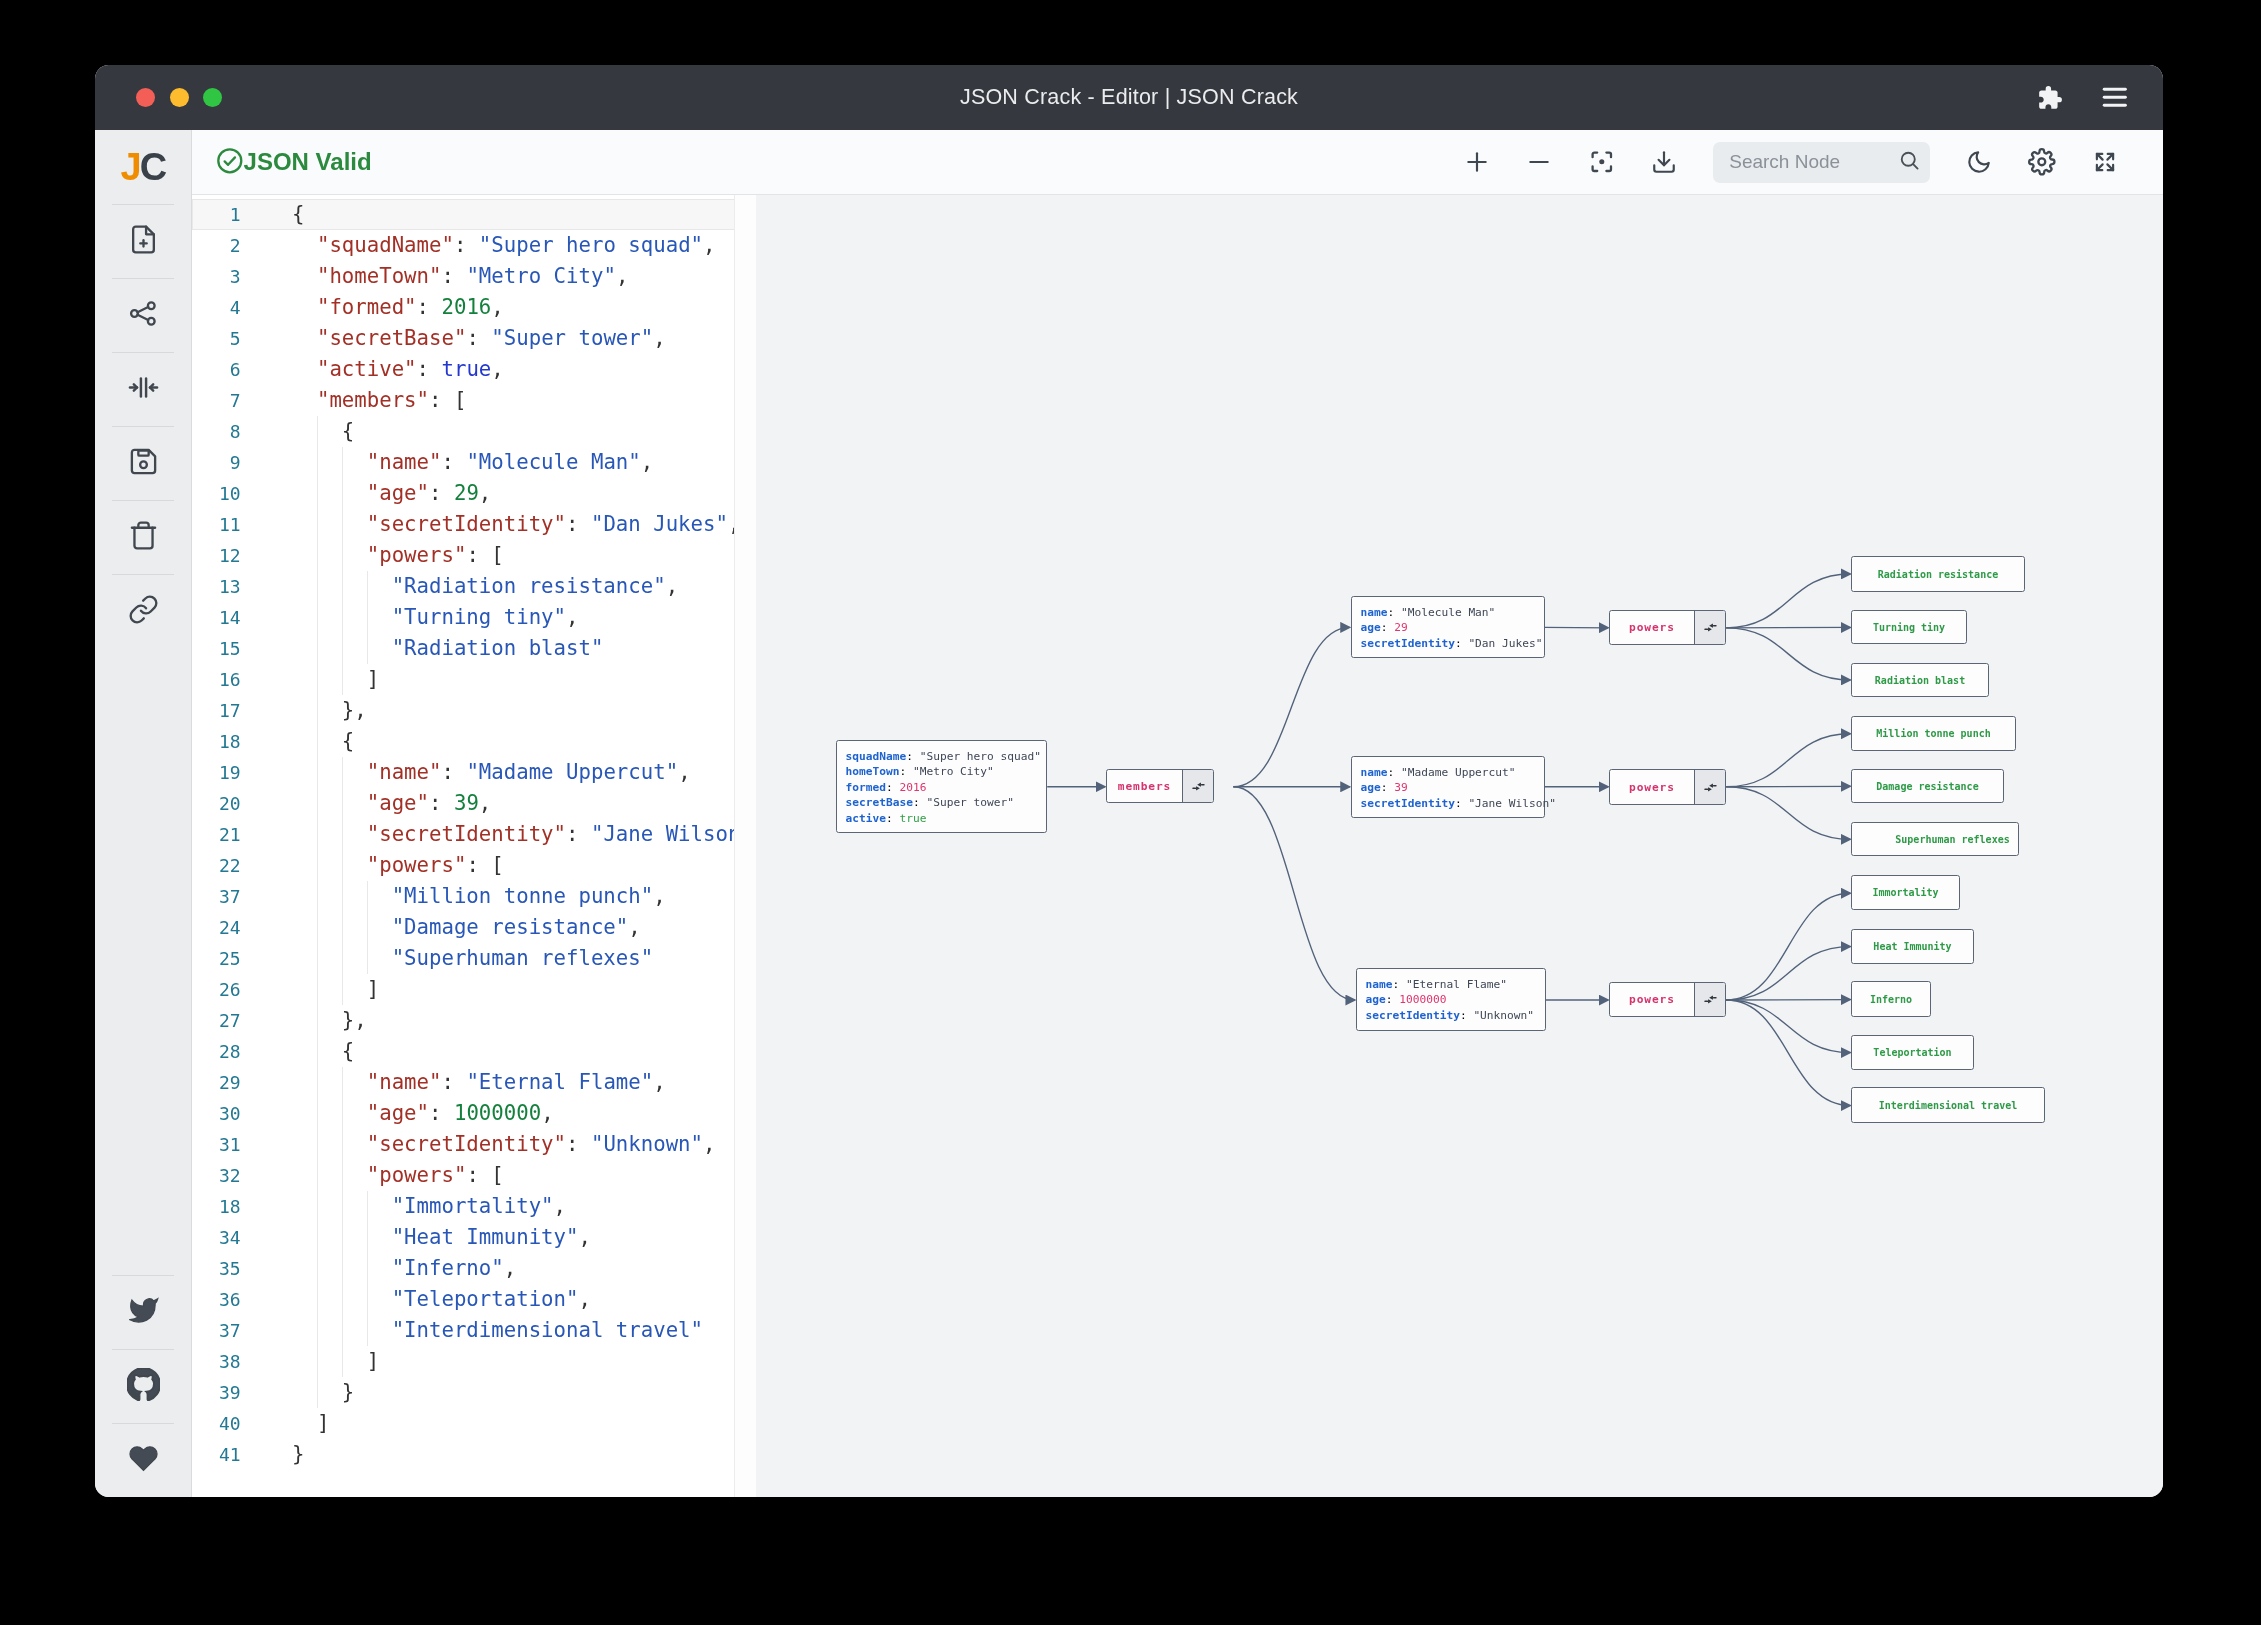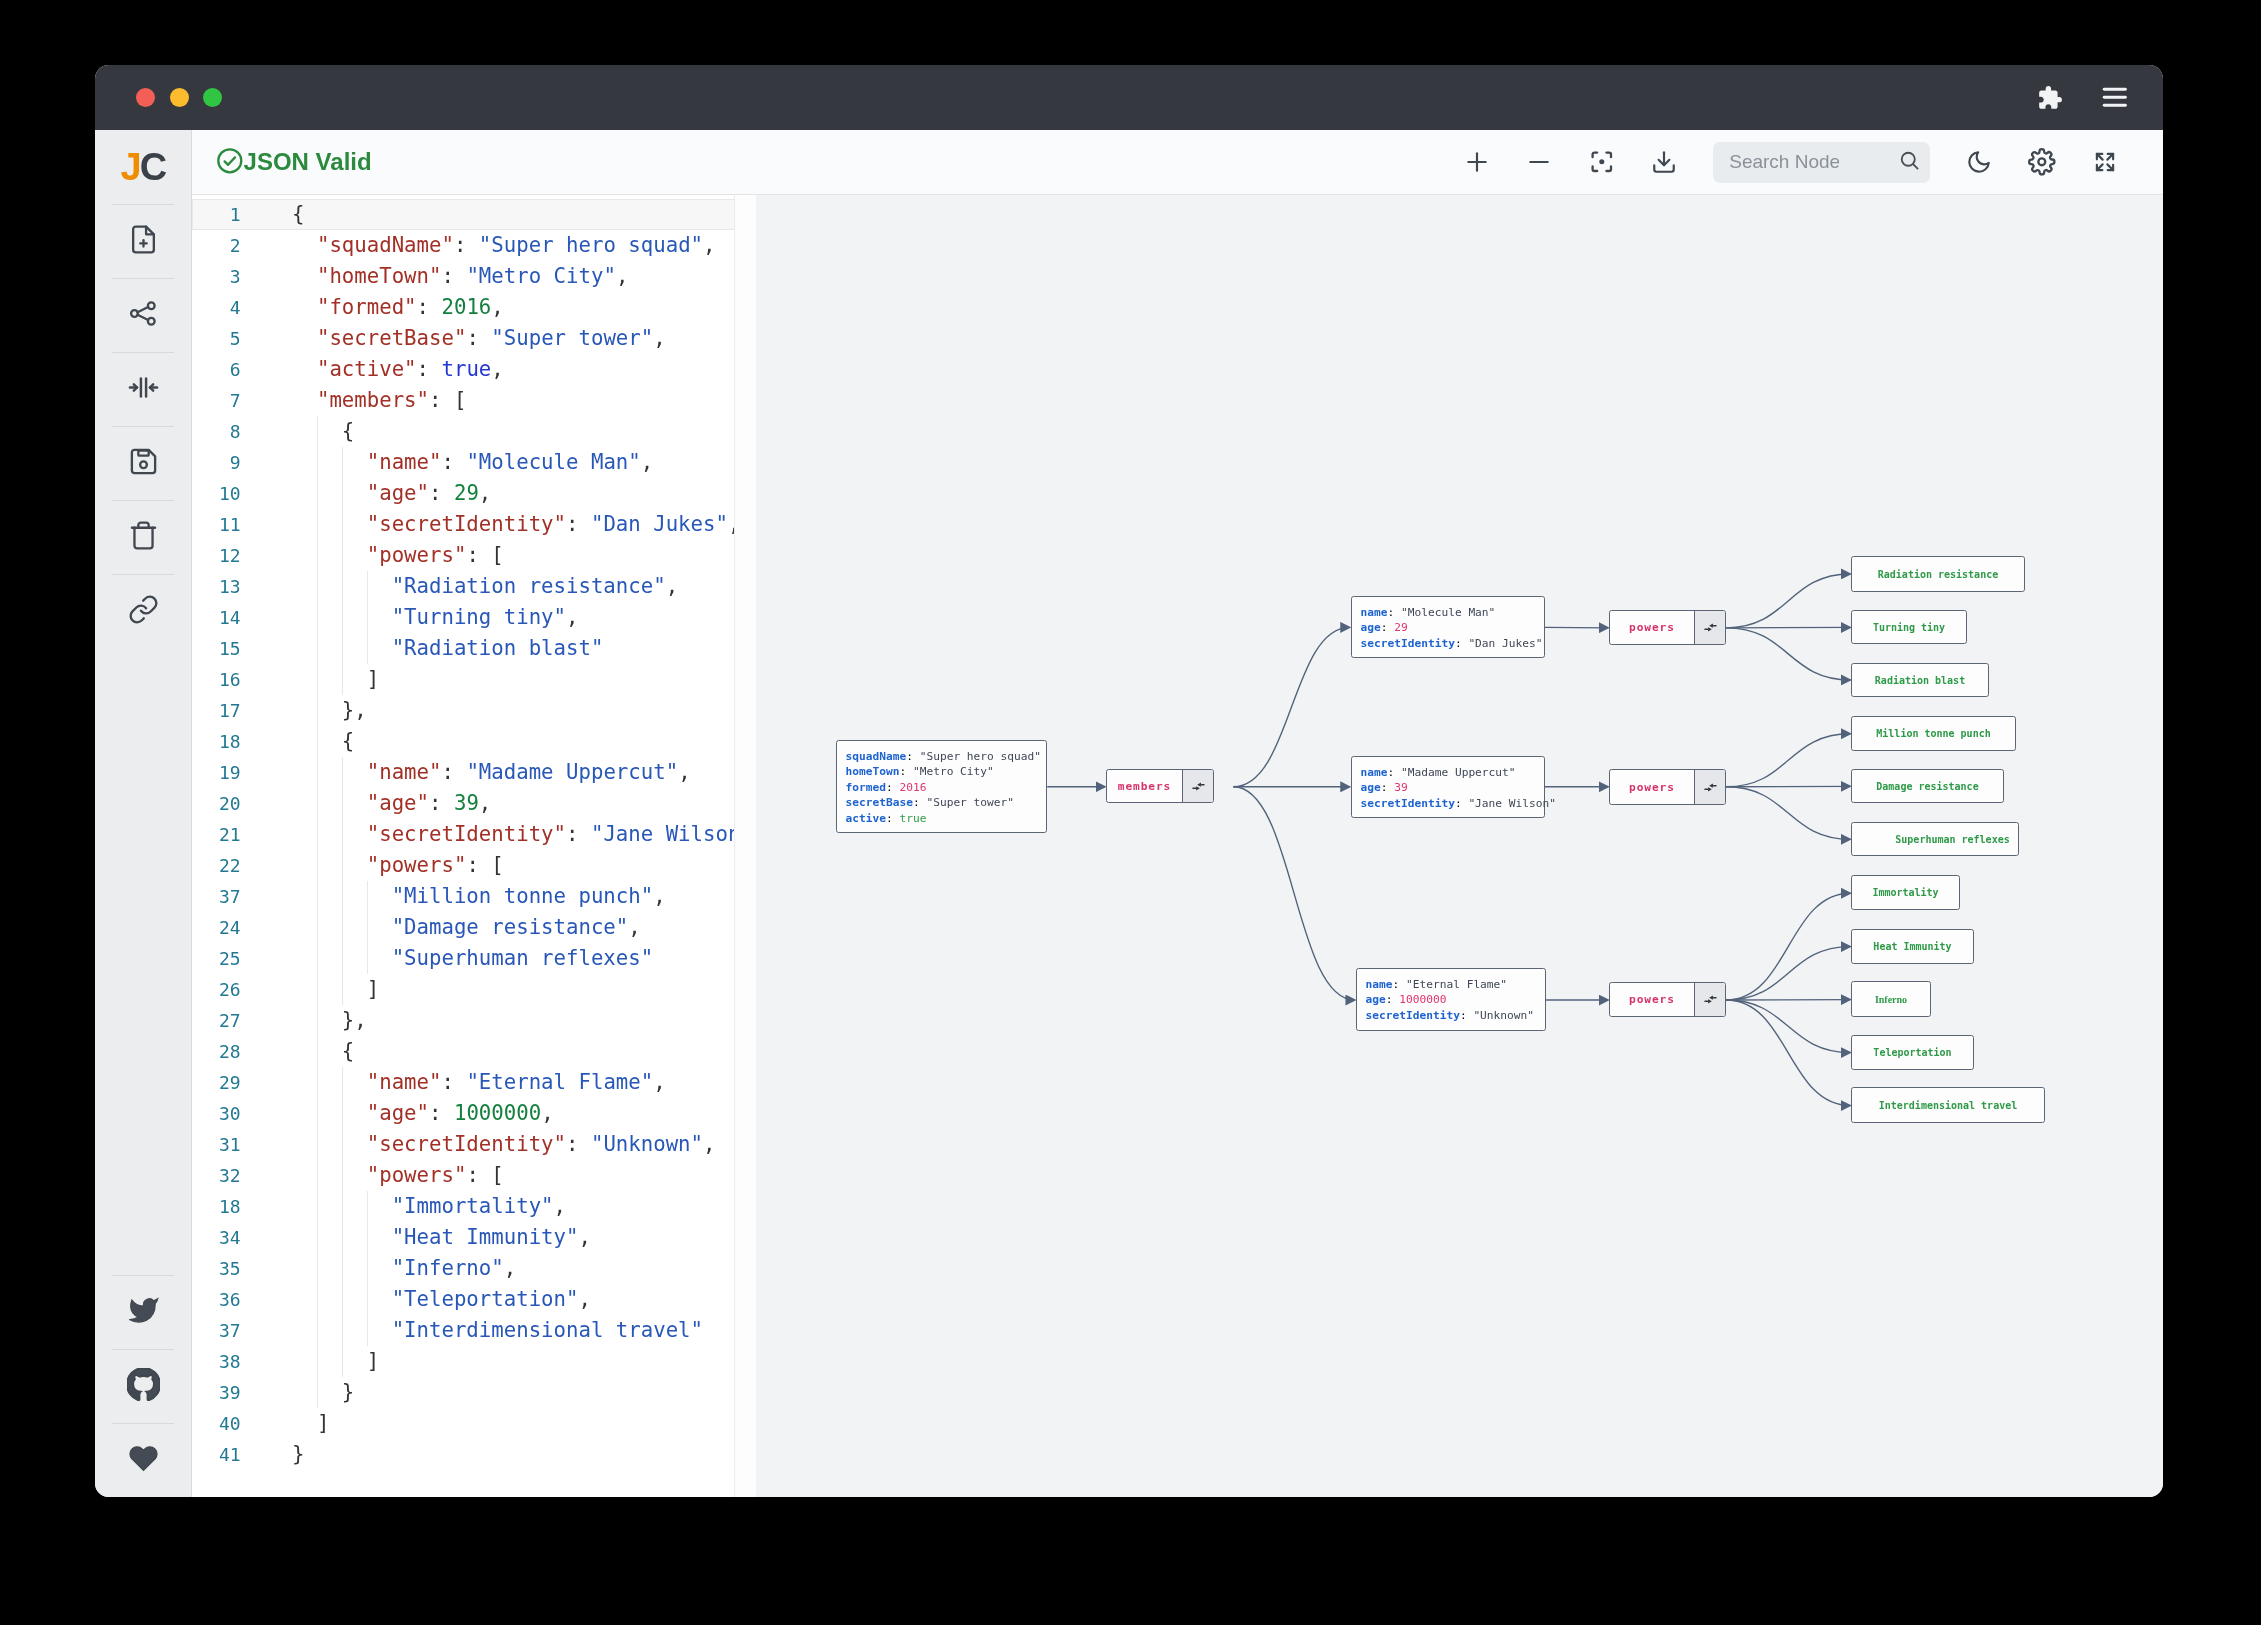--- a/index.html
+++ b/index.html
@@ -74,20 +74,21 @@
 <body>
 
 <div class="window">
 
   <div class="titlebar">
     <div class="traffic">
       <span class="tl red"></span>
       <span class="tl yellow"></span>
       <span class="tl green"></span>
     </div>
+    <div class="win-title">JSON Crack - Editor | JSON Crack</div>
     <div class="tb-right">
       <span>
         <svg width="26" height="26" viewBox="0 0 24 24" fill="#f2f3f4">
             <path d="M20.5 11H19V7c0-1.1-.9-2-2-2h-4V3.5a2.5 2.5 0 0 0-5 0V5H4c-1.1 0-2 .9-2 2v3.8h1.5c1.5 0 2.7 1.2 2.7 2.7S5 16.2 3.5 16.2H2V20c0 1.1.9 2 2 2h3.8v-1.5c0-1.5 1.2-2.7 2.7-2.7s2.7 1.2 2.7 2.7V22H17c1.1 0 2-.9 2-2v-4h1.5a2.5 2.5 0 0 0 0-5z"></path>
           </svg>
       </span>
       <span>
         <svg width="27.6" height="22.4" viewBox="0 0 32 26">
             <g fill="#f2f3f4">
               <rect x="2" y="2" width="28" height="3.4" rx="1.7"></rect>
@@ -334,21 +335,21 @@
               </span>
             </div>
             <div class="node leaf" style="left: 1095px; top: 426px; width: 174px; height: 36px;">Radiation resistance</div>
             <div class="node leaf" style="left: 1095px; top: 480px; width: 116px; height: 34px;">Turning tiny</div>
             <div class="node leaf" style="left: 1095px; top: 533px; width: 138px; height: 34px;">Radiation blast</div>
             <div class="node leaf" style="left: 1095px; top: 586px; width: 165px; height: 35px;">Million tonne punch</div>
             <div class="node leaf" style="left: 1095px; top: 639px; width: 153px; height: 34px;">Damage resistance</div>
             <div class="node leaf" style="left: 1095px; top: 692px; width: 168px; height: 34px; padding-left: 35px;">Superhuman reflexes</div>
             <div class="node leaf" style="left: 1095px; top: 745px; width: 109px; height: 35px;">Immortality</div>
             <div class="node leaf" style="left: 1095px; top: 799px; width: 123px; height: 35px;">Heat Immunity</div>
-            <div class="node leaf" style="left: 1095px; top: 851px; width: 80px; height: 36px; font-family: Liberation Serif, serif;">Inferno</div>
+            <div class="node leaf" style="left: 1095px; top: 851px; width: 80px; height: 36px;">Inferno</div>
             <div class="node leaf" style="left: 1095px; top: 905px; width: 123px; height: 35px;">Teleportation</div>
             <div class="node leaf" style="left: 1095px; top: 957px; width: 194px; height: 36px;">Interdimensional travel</div>
           </div>
       </div>
 
       <div class="graph-strip">
         <span class="ticon">
             <svg width="26" height="26" viewBox="0 0 24 24" fill="none" stroke="#3f4750" stroke-width="2" stroke-linecap="round">
               <line x1="12" y1="4" x2="12" y2="20"></line>
               <line x1="4" y1="12" x2="20" y2="12"></line>

